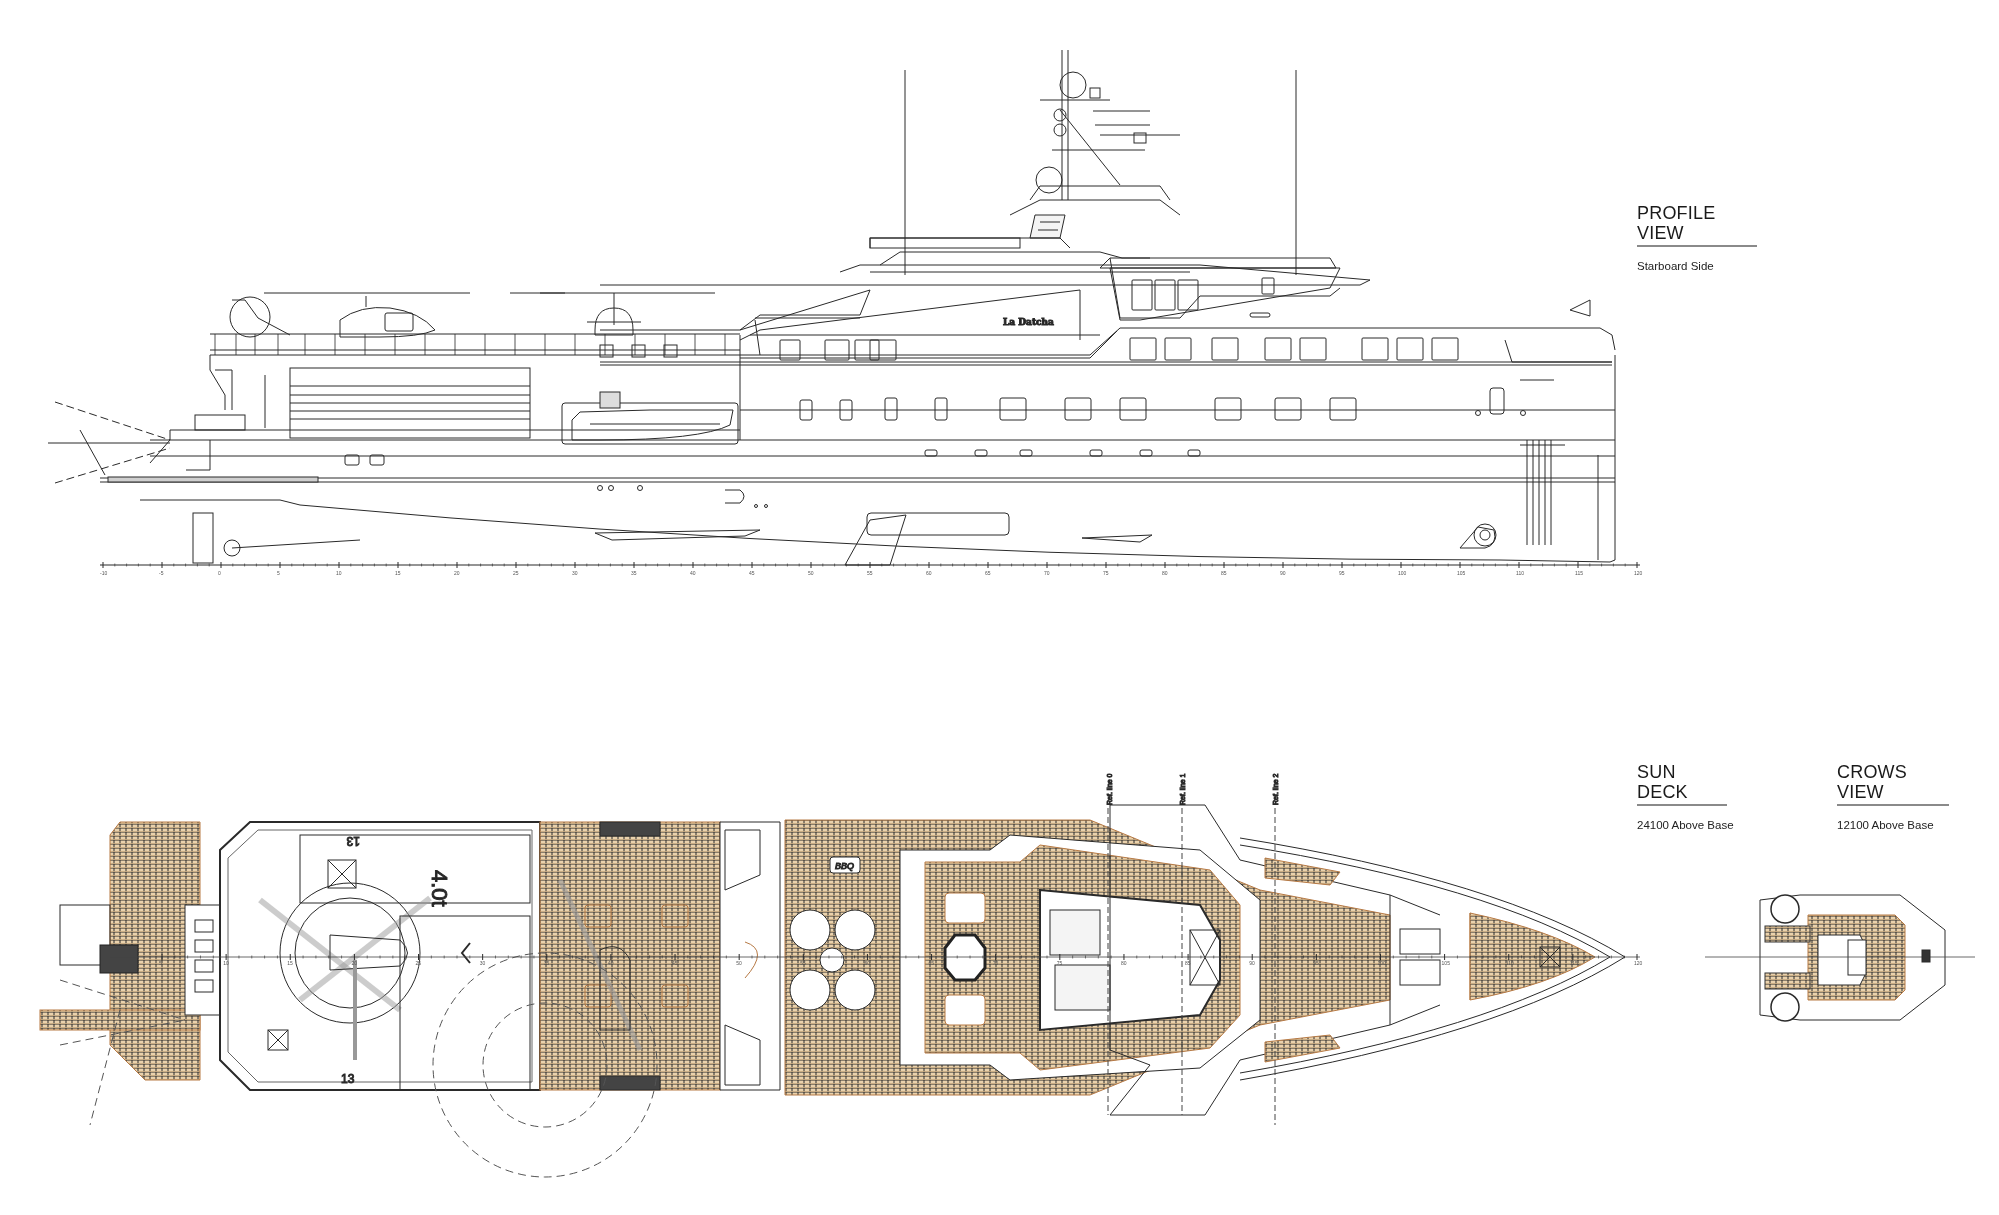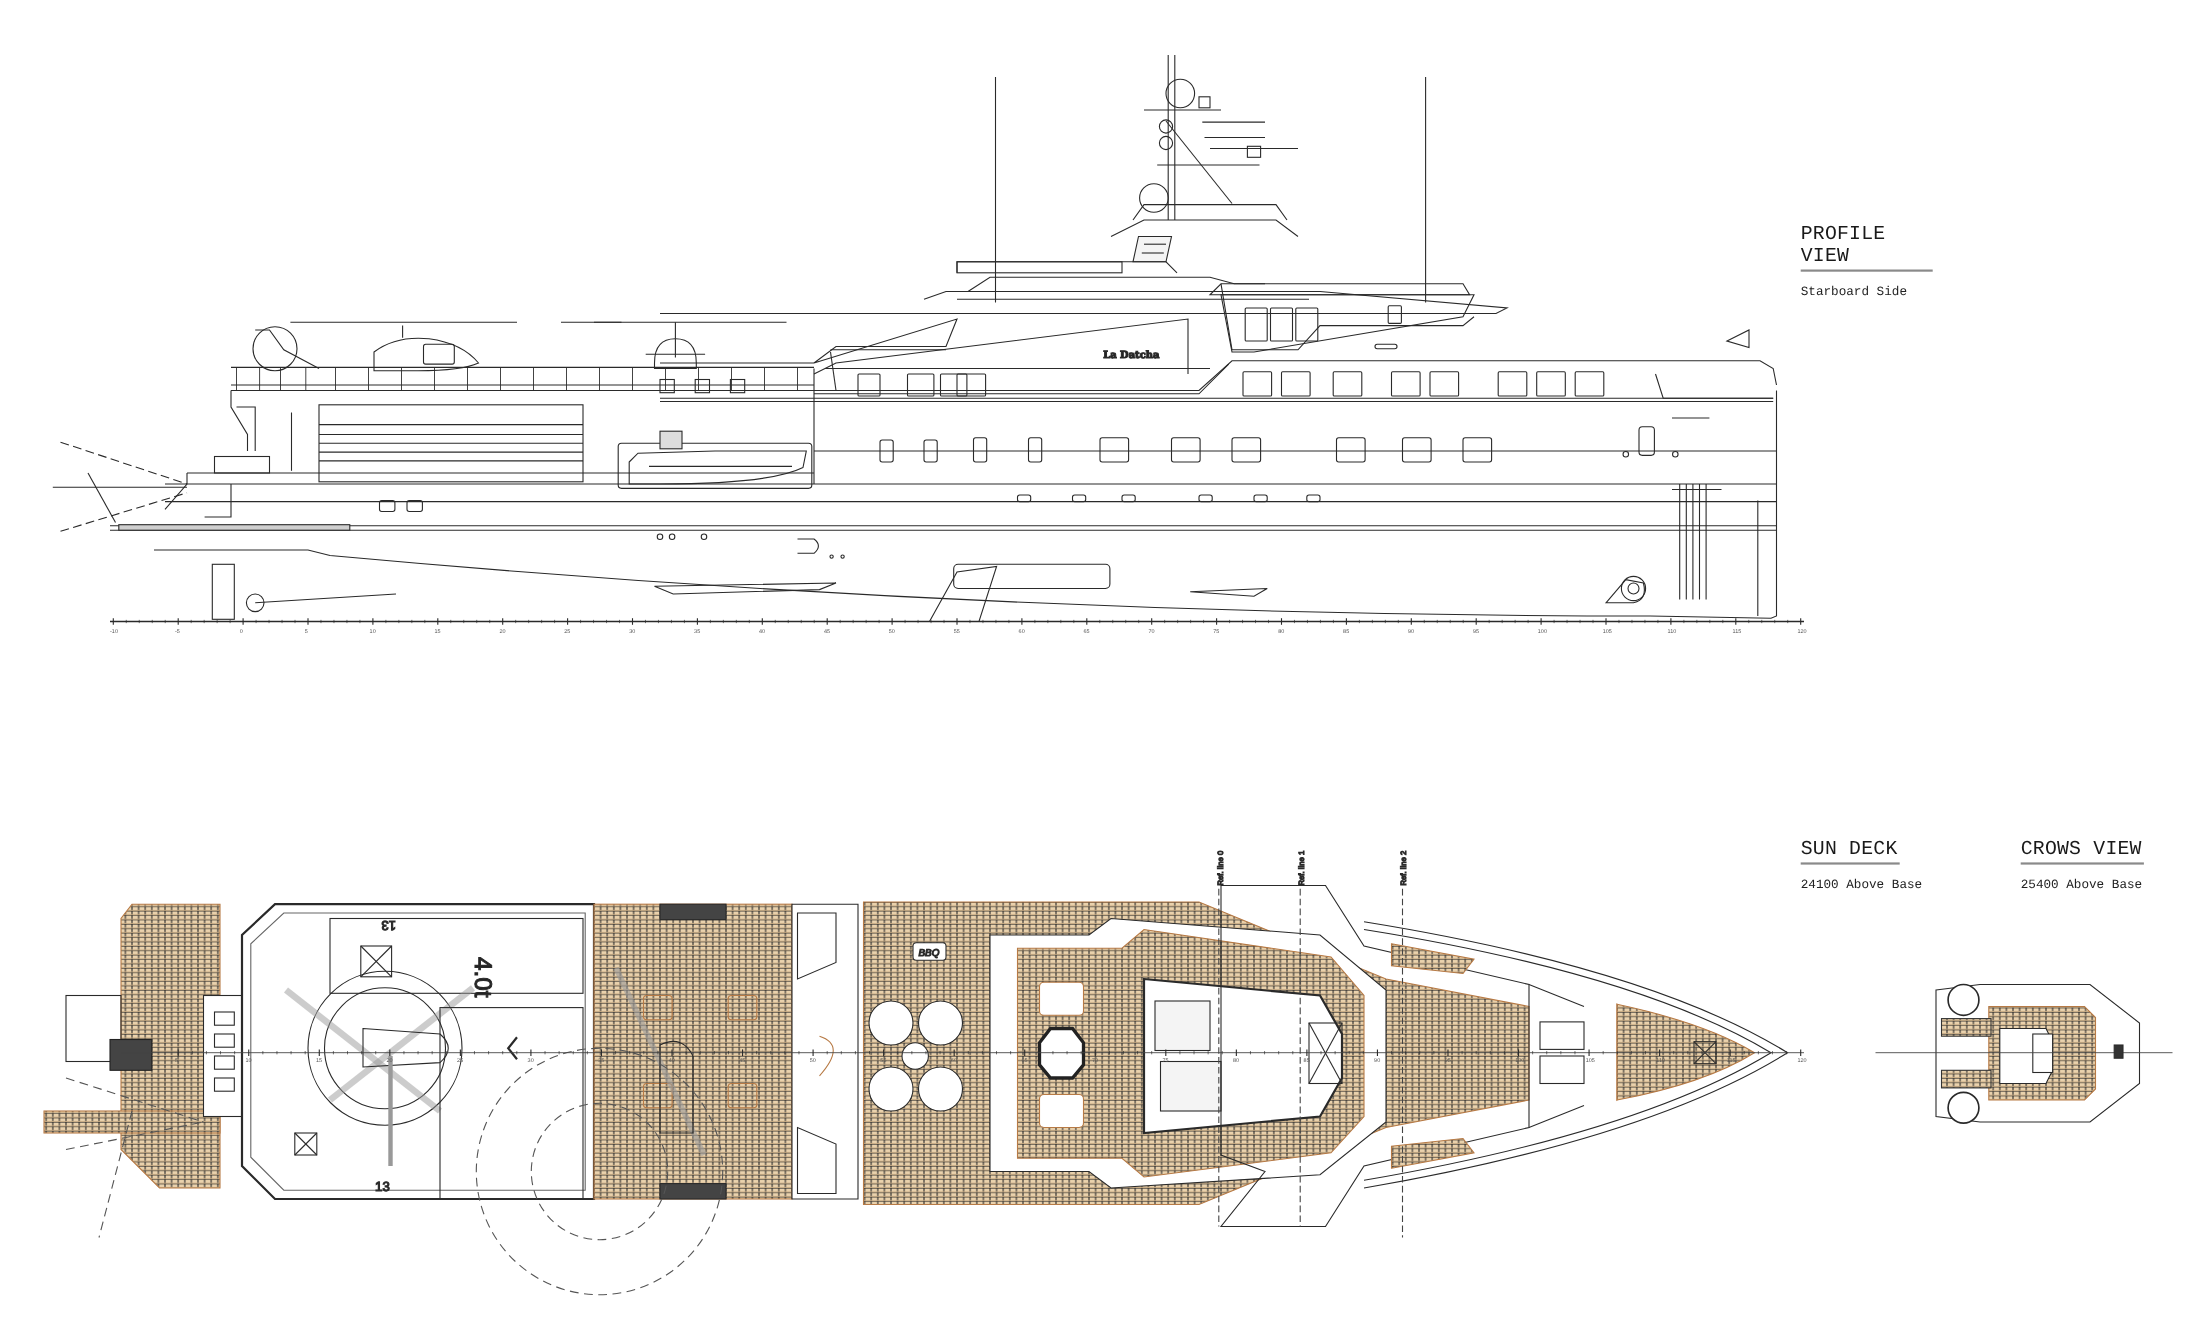--- a/index.html
+++ b/index.html
@@ -1,17 +1,17 @@
 <!DOCTYPE html>
 <html><head>
 <meta charset="utf-8">
 <style>
   html, body { margin:0; padding:0; background:#ffffff; }
   body { width:1999px; height:1215px; position:relative; overflow:hidden; font-family:"Liberation Sans", sans-serif; color:#222; }
-  .abs { position:absolute;font-family:Liberation Mono, monospace; }
+  .abs { position:absolute; }
   .title { font-size:18px; letter-spacing:0.2px; color:#1a1a1a; line-height:20px; padding-bottom:2px; border-bottom:2px solid #8a8a8a; display:inline-block; }
   .sub { font-size:11.5px; color:#222; line-height:14px; margin-top:12px; }
   svg { position:absolute; left:0; top:0; }
   .ship-name { font-family:"DejaVu Serif", serif; font-weight:bold; font-size:9px; fill:#222; }
   .tick-label { font-family:"Liberation Sans", sans-serif; font-size:5px; fill:#555; }
   .ref-label { font-family:"Liberation Sans", sans-serif; font-size:7px; fill:#333; }
   .big-label { font-family:"Liberation Sans", sans-serif; font-size:22px; fill:#222; }
   .small-label { font-family:"Liberation Sans", sans-serif; font-size:9px; fill:#333; font-style:italic; }
 </style>
 </head>
@@ -22,21 +22,21 @@
   <div class="sub">Starboard Side</div>
 </div>
 
 <div class="abs" style="left:1637px; top:762px;">
   <div class="title" style="width:90px;">SUN DECK</div>
   <div class="sub">24100 Above Base</div>
 </div>
 
 <div class="abs" style="left:1837px; top:762px;">
   <div class="title" style="width:112px;">CROWS VIEW</div>
-  <div class="sub">25400 Above Base</div>
+  <div class="sub">12100 Above Base</div>
 </div>
 
 <svg width="1999" height="600" viewBox="0 0 1999 600" fill="none" stroke="#2a2a2a" stroke-width="1">
 
   <g>
     <line x1="905" y1="70" x2="905" y2="275"></line>
     <line x1="1296" y1="70" x2="1296" y2="275"></line>
     <line x1="1062" y1="50" x2="1062" y2="200"></line>
     <line x1="1068" y1="50" x2="1068" y2="200"></line>
     <line x1="1060" y1="110" x2="1120" y2="185"></line>

